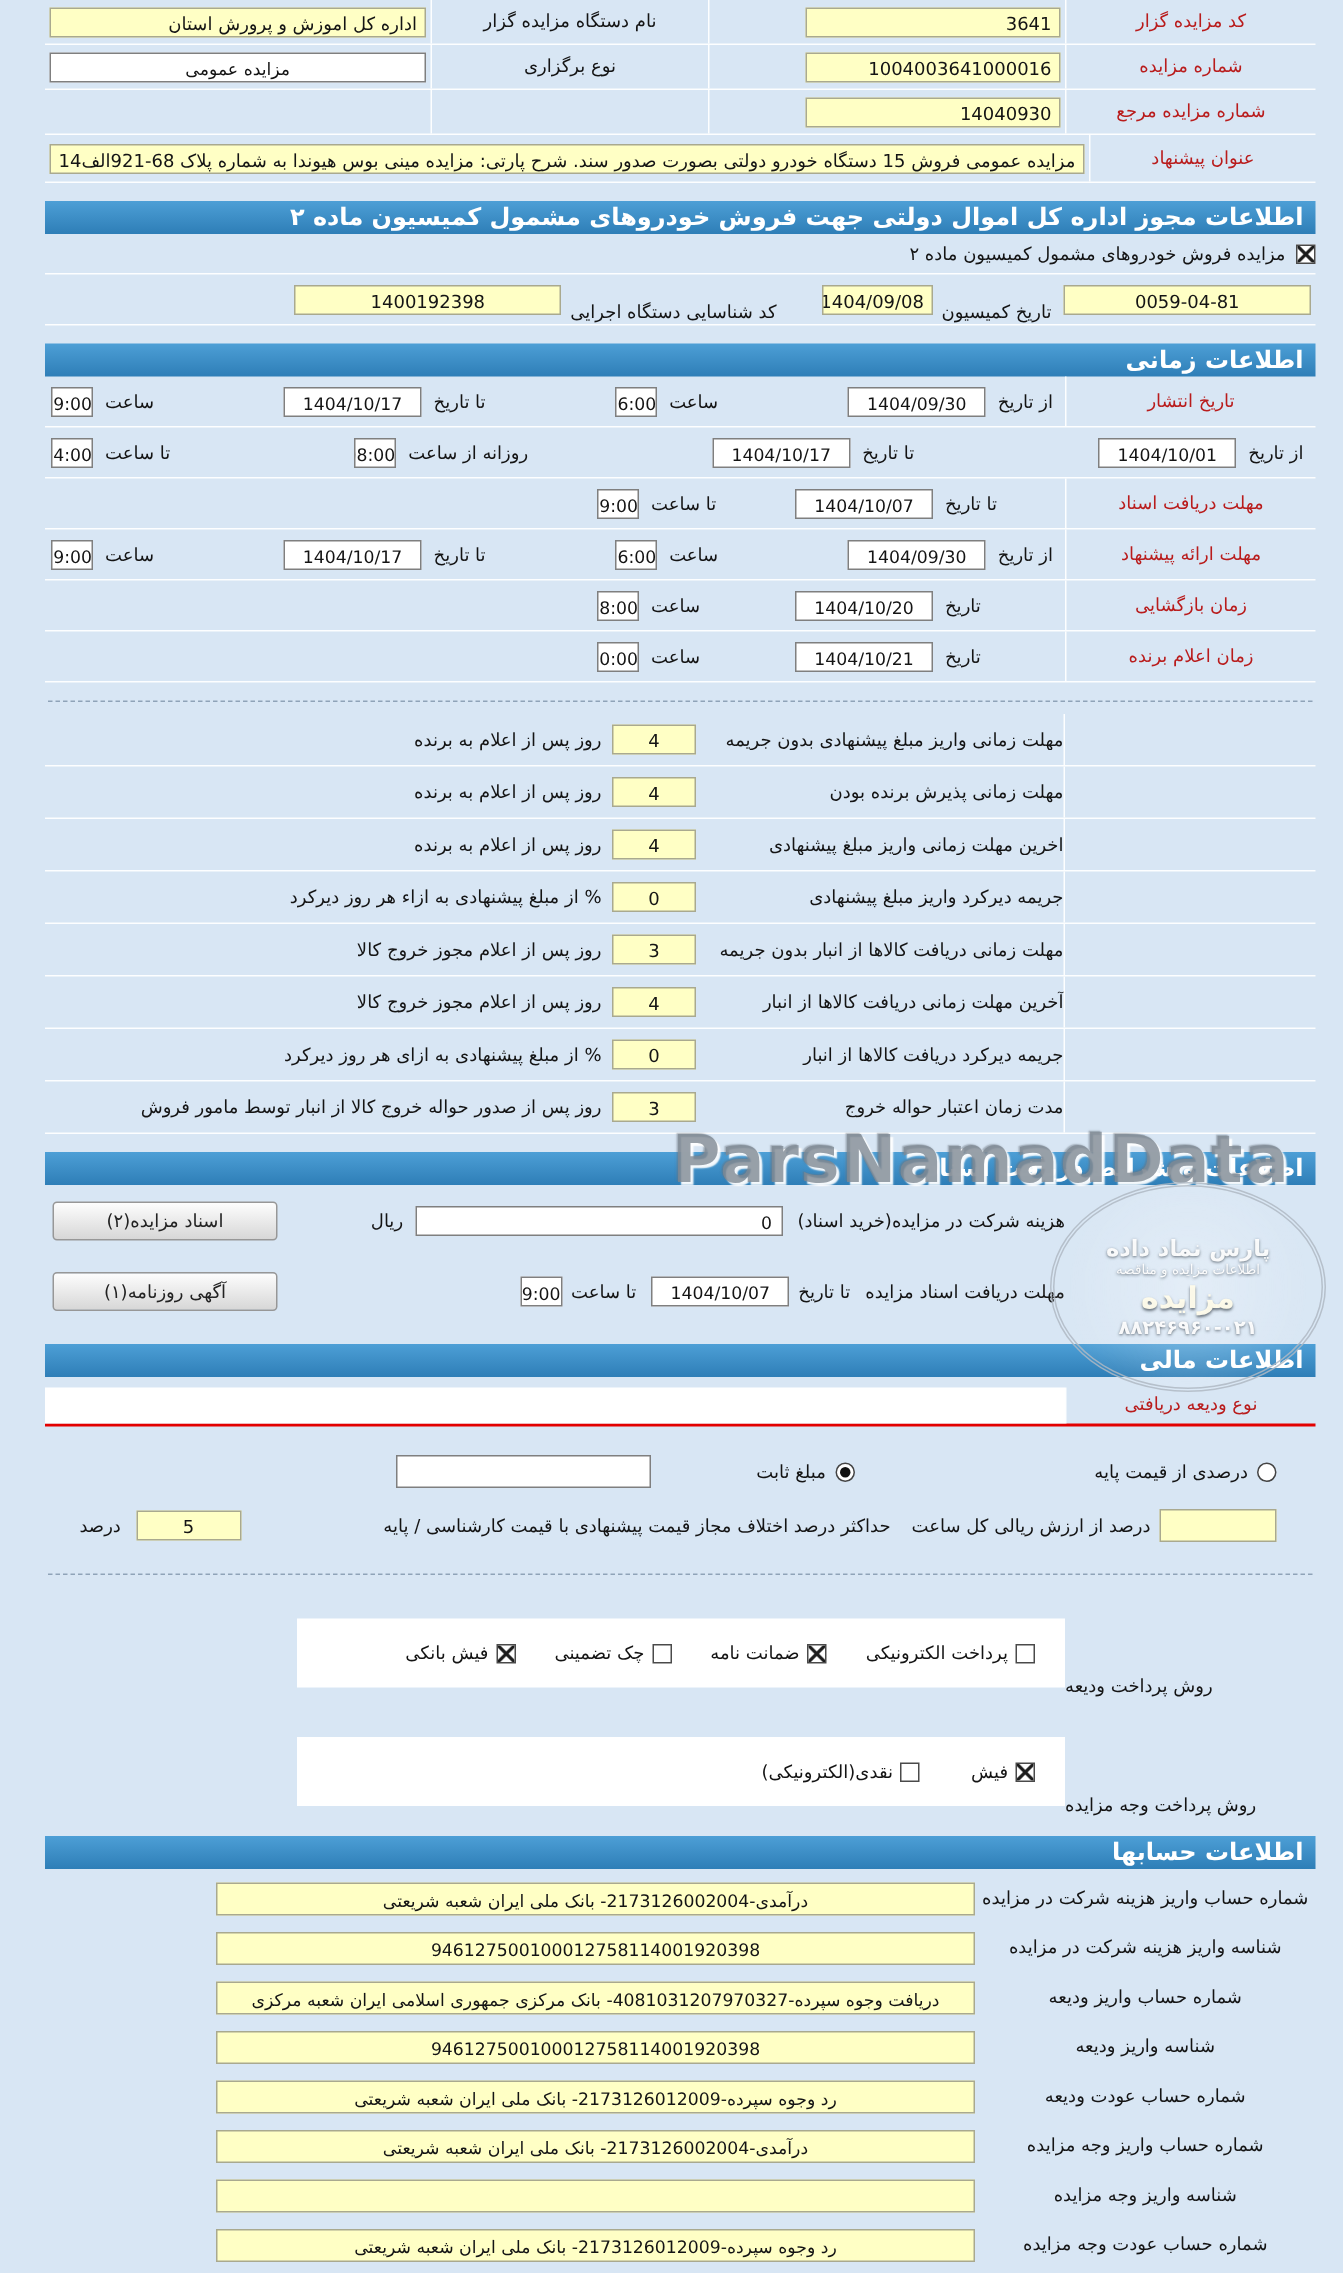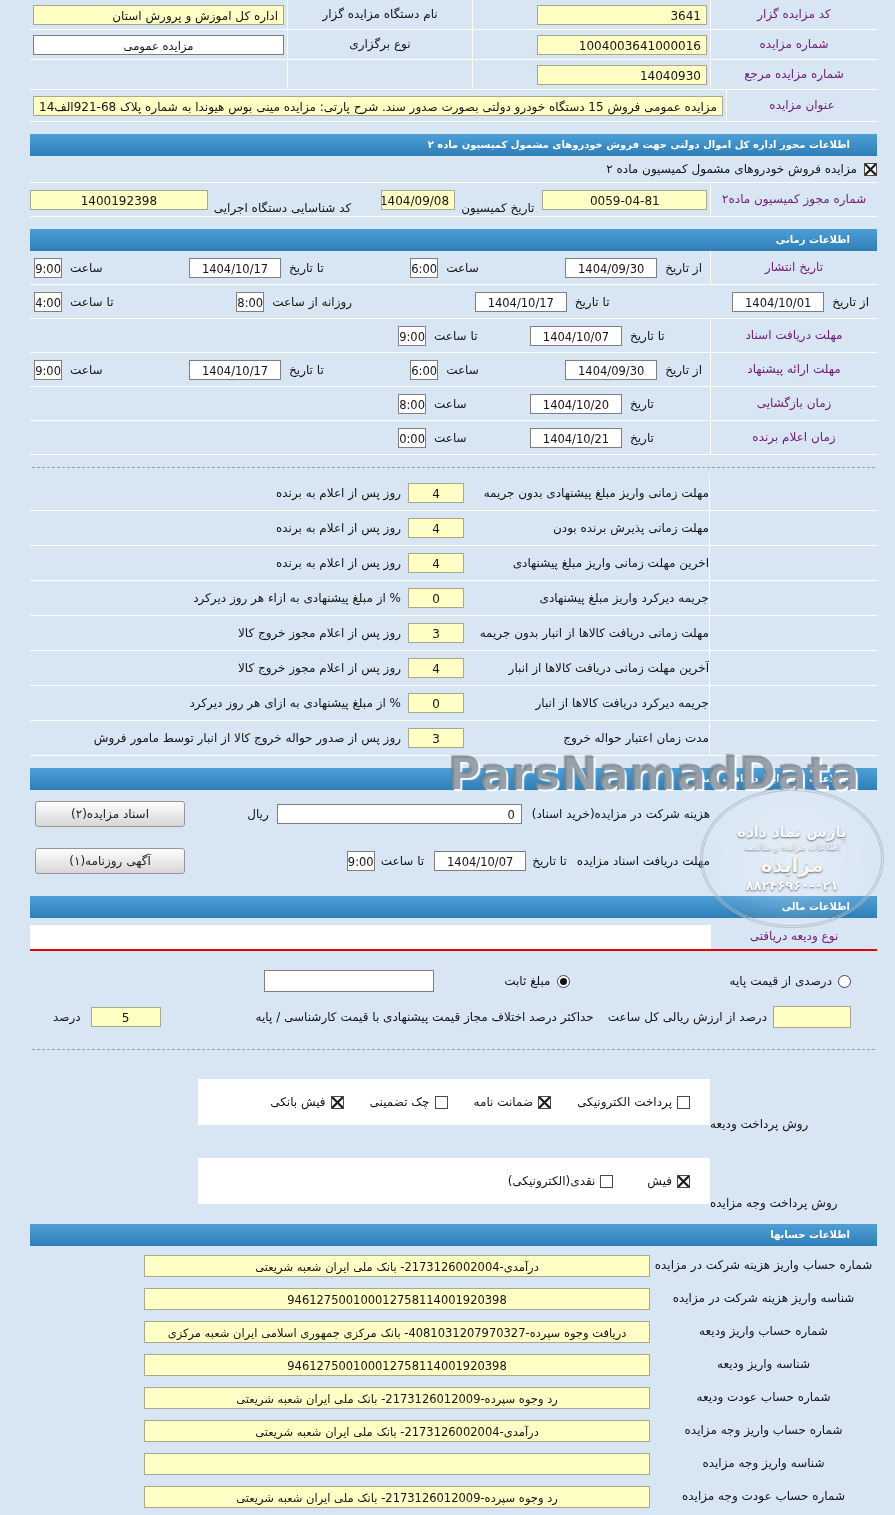--- a/index.html
+++ b/index.html
@@ -6,42 +6,42 @@
   body{
     width:895px;height:1515px;position:relative;overflow:hidden;
     background:#d8e6f4;color:#141414;
     font-family:"DejaVu Sans",sans-serif;font-size:12px;direction:rtl;
   }
   .wrap{padding:0 18px 0 30px;}
   
   .row{display:flex;align-items:center;border-bottom:1px solid rgba(255,255,255,.95);}
   .lblc{width:167px;align-self:stretch;display:flex;align-items:center;justify-content:center;
         text-align:center;border-left:1px solid rgba(255,255,255,.95);box-sizing:border-box;
-        padding:2px 1px;line-height:1.3;color:#701a75;}
+        padding:2px 1px;line-height:1.3;color:#b91c1c;}
   .c2{width:238px;display:flex;align-items:center;align-self:stretch;padding:3px;
       box-sizing:border-box;border-left:1px solid rgba(255,255,255,.95);}
   .c3{width:185px;display:flex;align-items:center;justify-content:center;text-align:center;
       align-self:stretch;padding:2px;box-sizing:border-box;border-left:1px solid rgba(255,255,255,.95);line-height:1.3;}
   .c4{flex:1;display:flex;align-items:center;align-self:stretch;padding:3px;box-sizing:border-box;}
   .toprow{height:29px;}
   .titlerow{height:31px;}
   
   .ybox{background:#ffffc5;border:1px solid #a9a98f;height:20px;line-height:20px;
         padding:0 5px;box-sizing:border-box;white-space:nowrap;overflow:hidden;
         text-align:right;font-size:12px;display:inline-block;}
   .wbox{background:#ffffff;border:1px solid #7f7f7f;height:20px;line-height:20px;
         box-sizing:border-box;text-align:center;font-size:11.5px;white-space:nowrap;
         overflow:hidden;display:inline-block;}
   .fill{flex:1}
   .w170{width:170px}.w74{width:74px;text-align:center}.w165{width:165px;text-align:center}
   .w178{width:178px;text-align:center}.tc{text-align:center}
   .ltr{direction:ltr}
   
   .sec{height:22px;line-height:22px;background:linear-gradient(180deg,#4d9fd6 0%,#2e7eb7 100%);
-       color:#fff;font-weight:bold;font-size:10px;padding-right:27px;margin-top:12px;}
+       color:#fff;font-weight:bold;font-size:16px;padding-right:8px;margin-top:12px;}
   
   .cbrow{display:flex;align-items:center;height:26px;gap:7px;border-bottom:1px solid rgba(255,255,255,.95);}
   .permitrow{height:33px;}
   .sl{margin:16px 8px 0 6px;white-space:nowrap}
   .g30{margin-right:30px}
   
   .cb{width:13px;height:13px;background:#fff;border:1px solid #4a4a4a;flex:0 0 auto;box-sizing:border-box;}
   .cb.checked{background-image:
       linear-gradient(45deg,transparent 40%,#1c1c1c 46%,#1c1c1c 54%,transparent 60%),
       linear-gradient(-45deg,transparent 40%,#1c1c1c 46%,#1c1c1c 54%,transparent 60%);}
@@ -148,36 +148,35 @@
     </div>
     <div class="row toprow">
       <div class="lblc">شماره مزایده مرجع</div>
       <div class="c2">
           <span class="ybox w170">14040930</span>
         </div>
       <div class="c3"></div>
       <div class="c4"></div>
     </div>
     <div class="row titlerow">
-      <div class="lblc">عنوان مزایده</div>
+      <div class="lblc">عنوان پیشنهاد</div>
       <div class="c4">
           <span class="ybox fill">مزایده عمومی فروش 15 دستگاه خودرو دولتی بصورت صدور سند. شرح پارتی: مزایده مینی بوس هیوندا به شماره پلاک 68-921الف14</span>
         </div>
     </div>
   </div>
 
   <div class="sec">اطلاعات مجوز اداره کل اموال دولتی جهت فروش خودروهای مشمول کمیسیون ماده ۲</div>
 
   <div class="cbrow">
     <span class="cb checked"></span>
     <span>مزایده فروش خودروهای مشمول کمیسیون ماده ۲</span>
   </div>
 
   <div class="row permitrow">
-    <div class="lblc">شماره مجوز کمیسیون ماده۲</div>
     <span class="ybox w165 ltr tc" style="margin-right:3px">0059-04-81</span>
     <span class="sl">تاریخ کمیسیون</span>
     <span class="ybox w74">1404/09/08</span>
     <span class="sl g30">کد شناسایی دستگاه اجرایی</span>
     <span class="ybox w178">1400192398</span>
   </div>
 
   <div class="sec">اطلاعات زمانی</div>
 
   <div>

